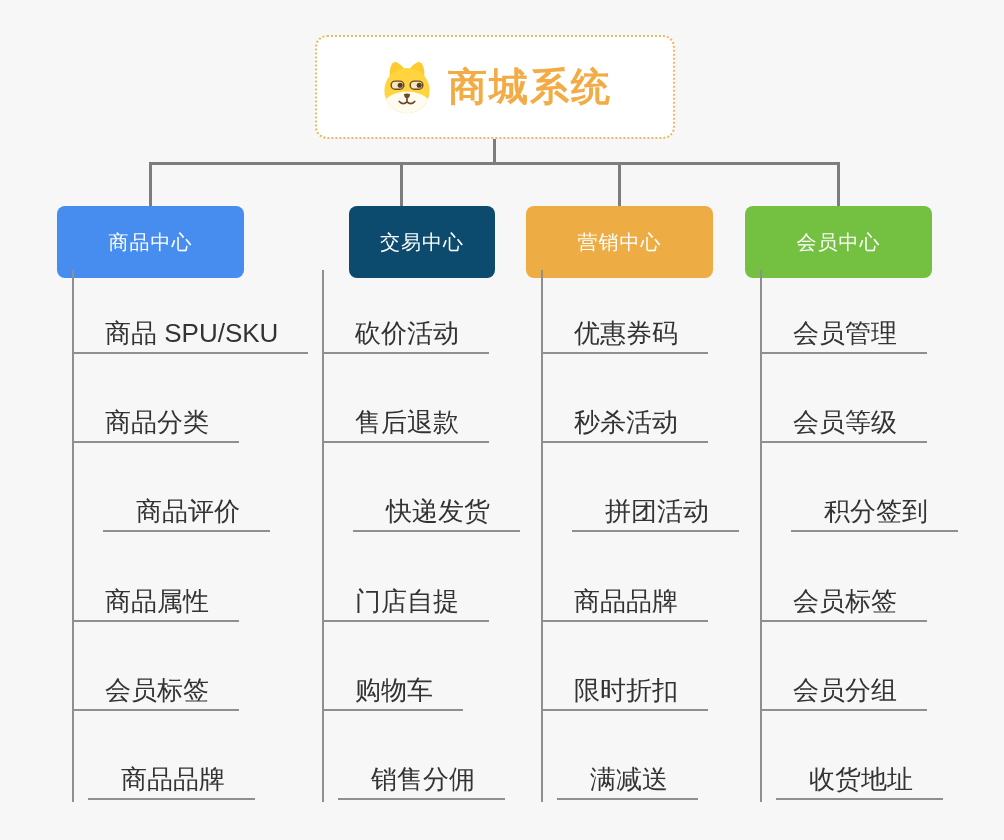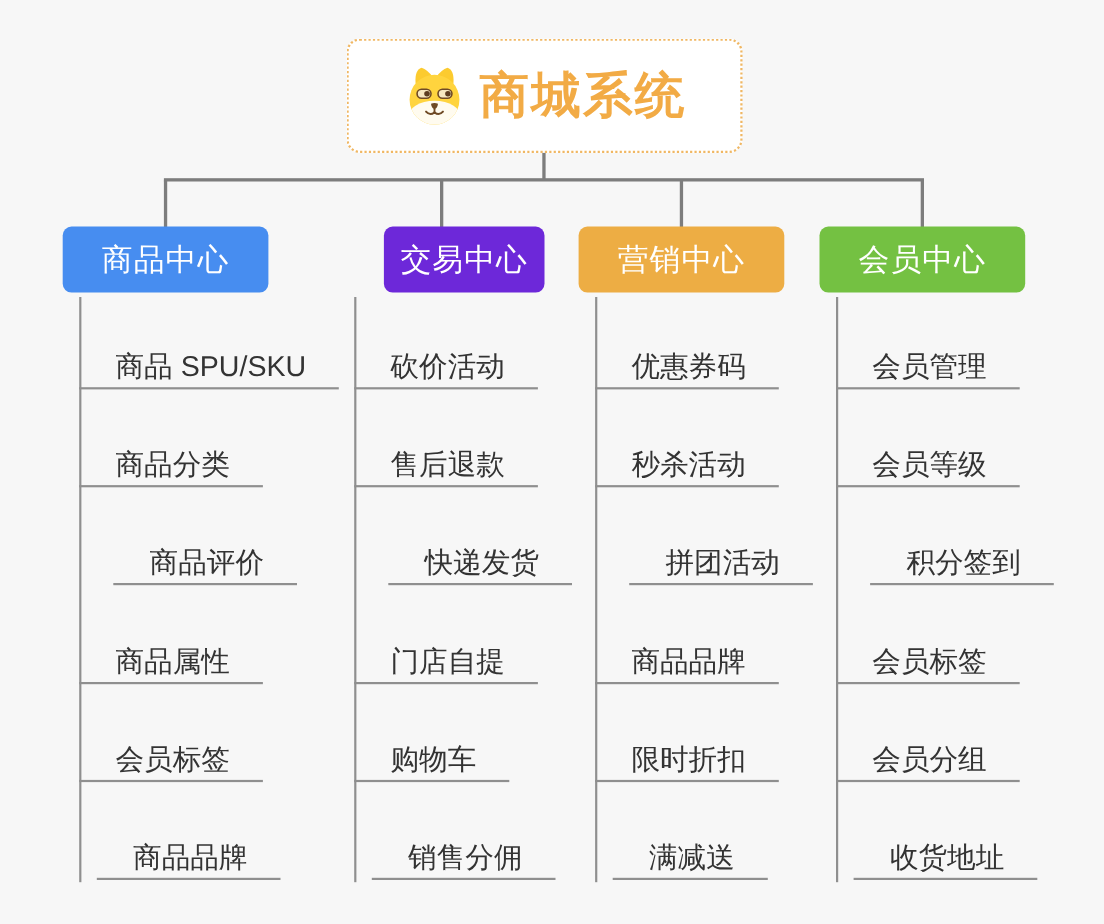--- a/index.html
+++ b/index.html
@@ -4,37 +4,37 @@
 <style>
   html,body{margin:0;padding:0;}
   body{font-family:"Liberation Sans","DejaVu Sans",sans-serif;}
   .canvas{position:relative;width:1004px;height:840px;background:#f7f7f7;overflow:hidden;}
 
   
   .root-node{position:absolute;left:315px;top:35px;width:360px;height:104px;
     background:#ffffff;border:2px dotted #f0b763;border-radius:12px;
     display:flex;align-items:center;justify-content:center;box-sizing:border-box;}
   .root-node .icon{width:58px;height:58px;margin-right:12px;flex:0 0 auto;}
-  .root-title{font-size:45px;font-weight:600;color:#f2ab45;letter-spacing:2px;white-space:nowrap;}
+  .root-title{font-size:39px;font-weight:600;color:#f2ab45;letter-spacing:2px;white-space:nowrap;}
 
   
   .line{position:absolute;background:#7d7d7d;}
   .stem{left:493px;top:139px;width:3px;height:25px;}
   .bus{left:149px;top:162px;width:691px;height:3px;}
   .drop{top:164px;width:3px;height:44px;}
   .drop.d0{left:149px;} .drop.d1{left:400px;} .drop.d2{left:618px;} .drop.d3{left:837px;}
 
   
   .branch-col{position:absolute;top:206px;}
   .branch-col.c0{left:57px;width:187px;}
   .branch-col.c1{left:307px;width:188px;}
   .branch-col.c2{left:526px;width:187px;}
   .branch-col.c3{left:745px;width:187px;}
-  .branch-node{height:60px;border-radius:8px;display:flex;align-items:center;justify-content:center;
-    color:#ffffff;font-size:28px;letter-spacing:1px;white-space:nowrap;}
+  .branch-node{height:72px;border-radius:8px;display:flex;align-items:center;justify-content:center;
+    color:#ffffff;font-size:20px;letter-spacing:1px;white-space:nowrap;}
   .trunk{position:absolute;left:15px;top:64px;width:2px;height:532px;background:#8f8f8f;}
   .child{position:absolute;left:15px;font-size:26px;line-height:28px;color:#333333;
     padding:0 30px 5px 33px;border-bottom:2px solid #8f8f8f;white-space:nowrap;}
   .child.r0{top:113px;} .child.r1{top:202px;} .child.r2{top:291px;margin-left:31px;}
   .child.r3{top:381px;} .child.r4{top:470px;} .child.r5{top:559px;margin-left:16px;}
 </style>
 </head>
 <body>
 
 <div class="canvas">
@@ -75,21 +75,21 @@
     <div class="trunk"></div>
     <div class="child r0">商品 SPU/SKU</div>
     <div class="child r1">商品分类</div>
     <div class="child r2">商品评价</div>
     <div class="child r3">商品属性</div>
     <div class="child r4">会员标签</div>
     <div class="child r5">商品品牌</div>
   </div>
 
   <div class="branch-col c1">
-    <div class="branch-node" style="background: #6d28d9; margin-left: 42px;">交易中心</div>
+    <div class="branch-node" style="background: #0c4a6e; margin-left: 42px;">交易中心</div>
     <div class="trunk"></div>
     <div class="child r0">砍价活动</div>
     <div class="child r1">售后退款</div>
     <div class="child r2">快递发货</div>
     <div class="child r3">门店自提</div>
     <div class="child r4">购物车</div>
     <div class="child r5">销售分佣</div>
   </div>
 
   <div class="branch-col c2">

